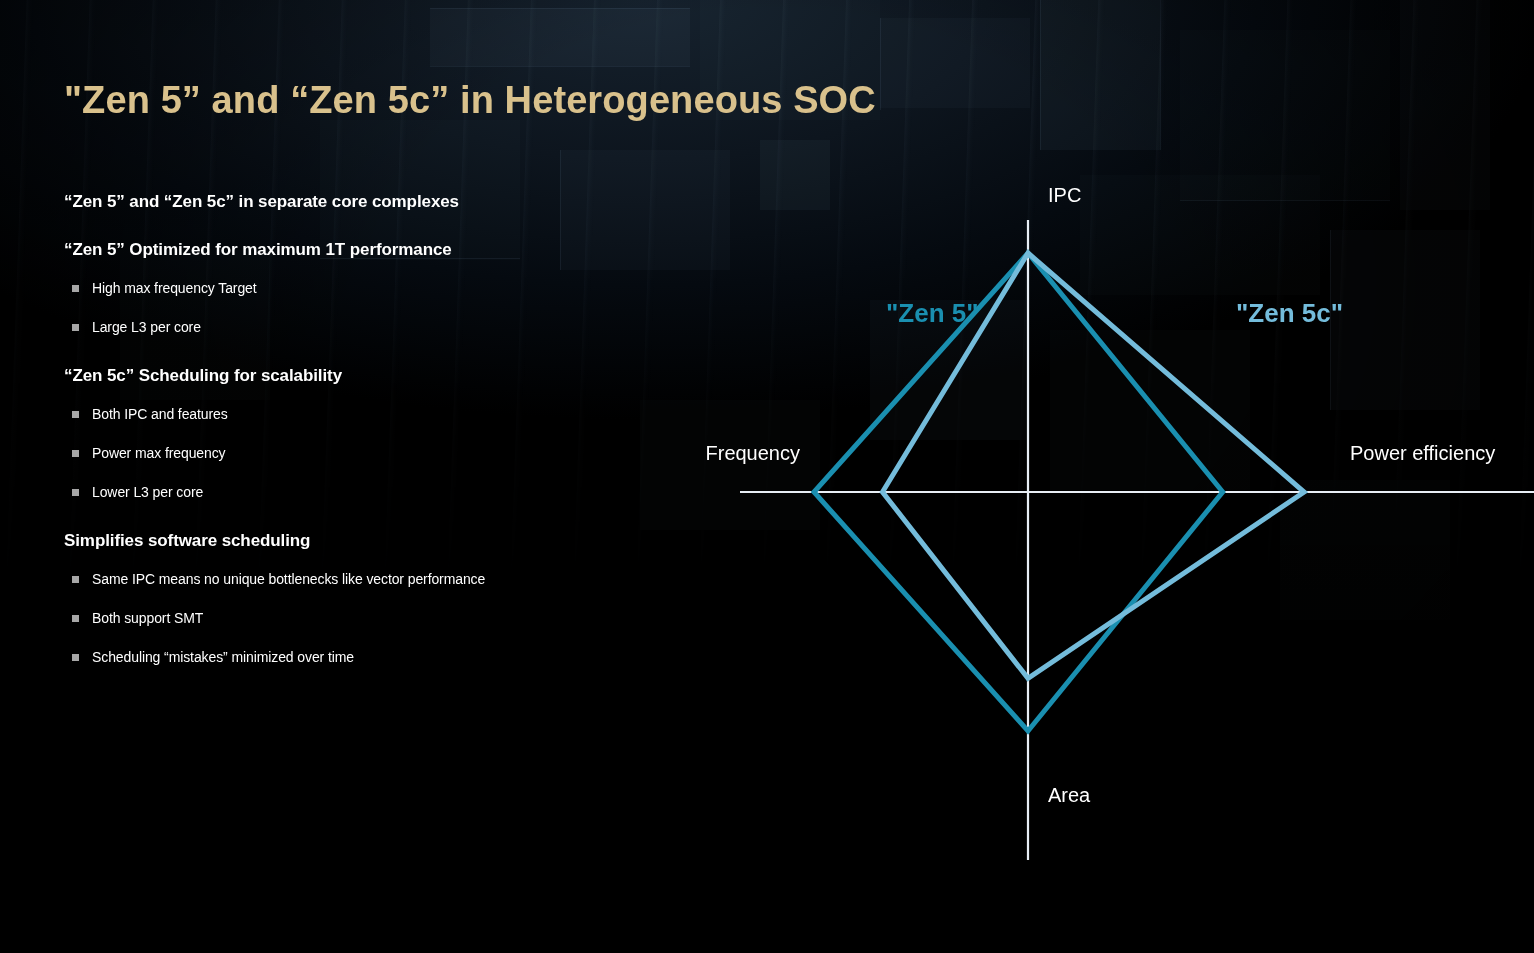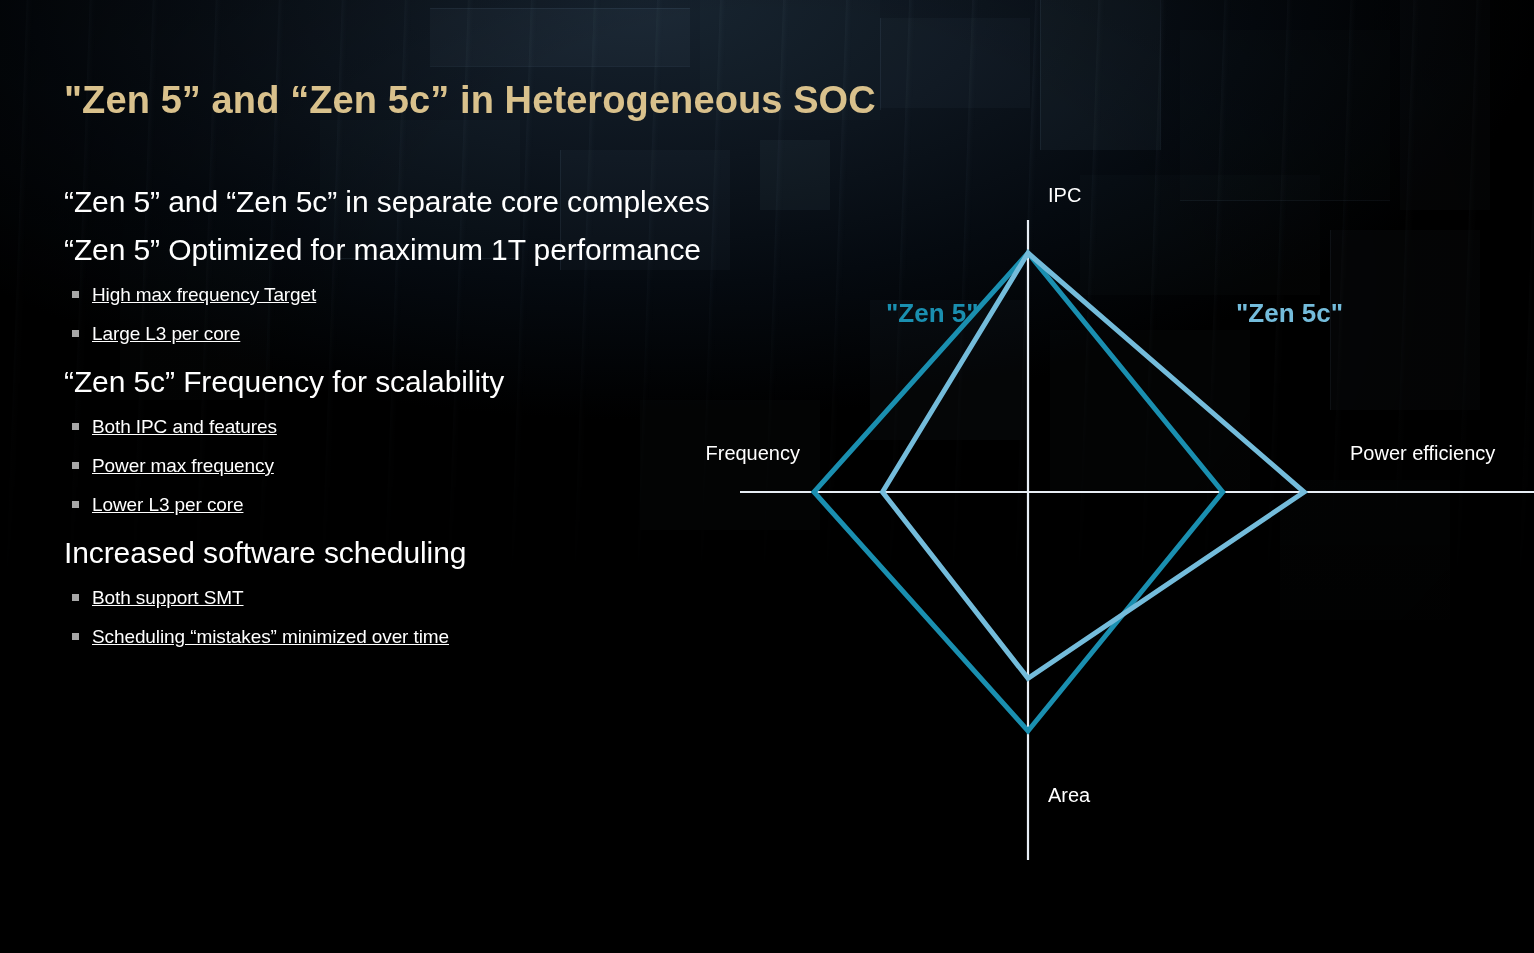--- a/index.html
+++ b/index.html
@@ -48,26 +48,25 @@
   #content{position:absolute;inset:0;z-index:5;}
 
   #title{
     position:absolute;left:64px;top:79px;
     font-size:38px;font-weight:bold;letter-spacing:.1px;
     color:#d9c18c;white-space:nowrap;
   }
 
   #bullets{position:absolute;left:64px;top:178px;width:700px;}
   .line{color:#ffffff;position:relative;}
-  .line.l1{font-size:30px;font-weight:normal;line-height:48px;letter-spacing:-0.1px;}
+  .line.l1{font-size:17px;font-weight:bold;line-height:48px;letter-spacing:-0.1px;}
   .line.l2{
-    font-size:19px;font-weight:normal;line-height:29px;
-    padding-left:28px;margin-top:6px;margin-bottom:10px;
+    font-size:14px;font-weight:normal;line-height:29px;
+    padding-left:28px;margin-top:0;margin-bottom:10px;
     letter-spacing:-0.1px;
-    text-decoration:underline;
   }
   .line.l2 .sq{
     position:absolute;left:8px;top:11px;width:7px;height:7px;
     background:#a7a7a7;
   }
 
   
   #chart{position:absolute;left:660px;top:162px;width:874px;height:720px;}
   #chart svg{display:block;width:100%;height:100%;overflow:visible;}
   .axis-line{stroke:#e8eef5;stroke-width:2.2;}
@@ -118,26 +117,27 @@
 
 <div id="content">
 
   <div id="title">"Zen 5” and “Zen 5c” in Heterogeneous SOC</div>
 
   <div id="bullets">
     <div class="line l1"><span>“Zen 5” and “Zen 5c” in separate core complexes</span></div>
     <div class="line l1"><span>“Zen 5” Optimized for maximum 1T performance</span></div>
     <div class="line l2"><span class="sq"></span><span>High max frequency Target</span></div>
     <div class="line l2"><span class="sq"></span><span>Large L3 per core</span></div>
-    <div class="line l1"><span>“Zen 5c” Frequency for scalability</span></div>
+    <div class="line l1"><span>“Zen 5c” Scheduling for scalability</span></div>
     <div class="line l2"><span class="sq"></span><span>Both IPC and features</span></div>
     <div class="line l2"><span class="sq"></span><span>Power max frequency</span></div>
     <div class="line l2"><span class="sq"></span></div>
     <div class="line l2"><span class="sq"></span><span>Lower L3 per core</span></div>
-    <div class="line l1"><span>Increased software scheduling</span></div>
+    <div class="line l1"><span>Simplifies software scheduling</span></div>
+    <div class="line l2"><span class="sq"></span><span>Same IPC means no unique bottlenecks like vector performance</span></div>
     <div class="line l2"><span class="sq"></span><span>Both support SMT</span></div>
     <div class="line l2"><span class="sq"></span></div>
     <div class="line l2"><span class="sq"></span><span>Scheduling “mistakes” minimized over time</span></div>
   </div>
 
   <div id="chart">
     <svg viewBox="0 0 874 720" preserveAspectRatio="none">
       <line class="axis-line" x1="368" y1="58" x2="368" y2="698"></line>
       <line class="axis-line" x1="80" y1="330" x2="874" y2="330"></line>
 

